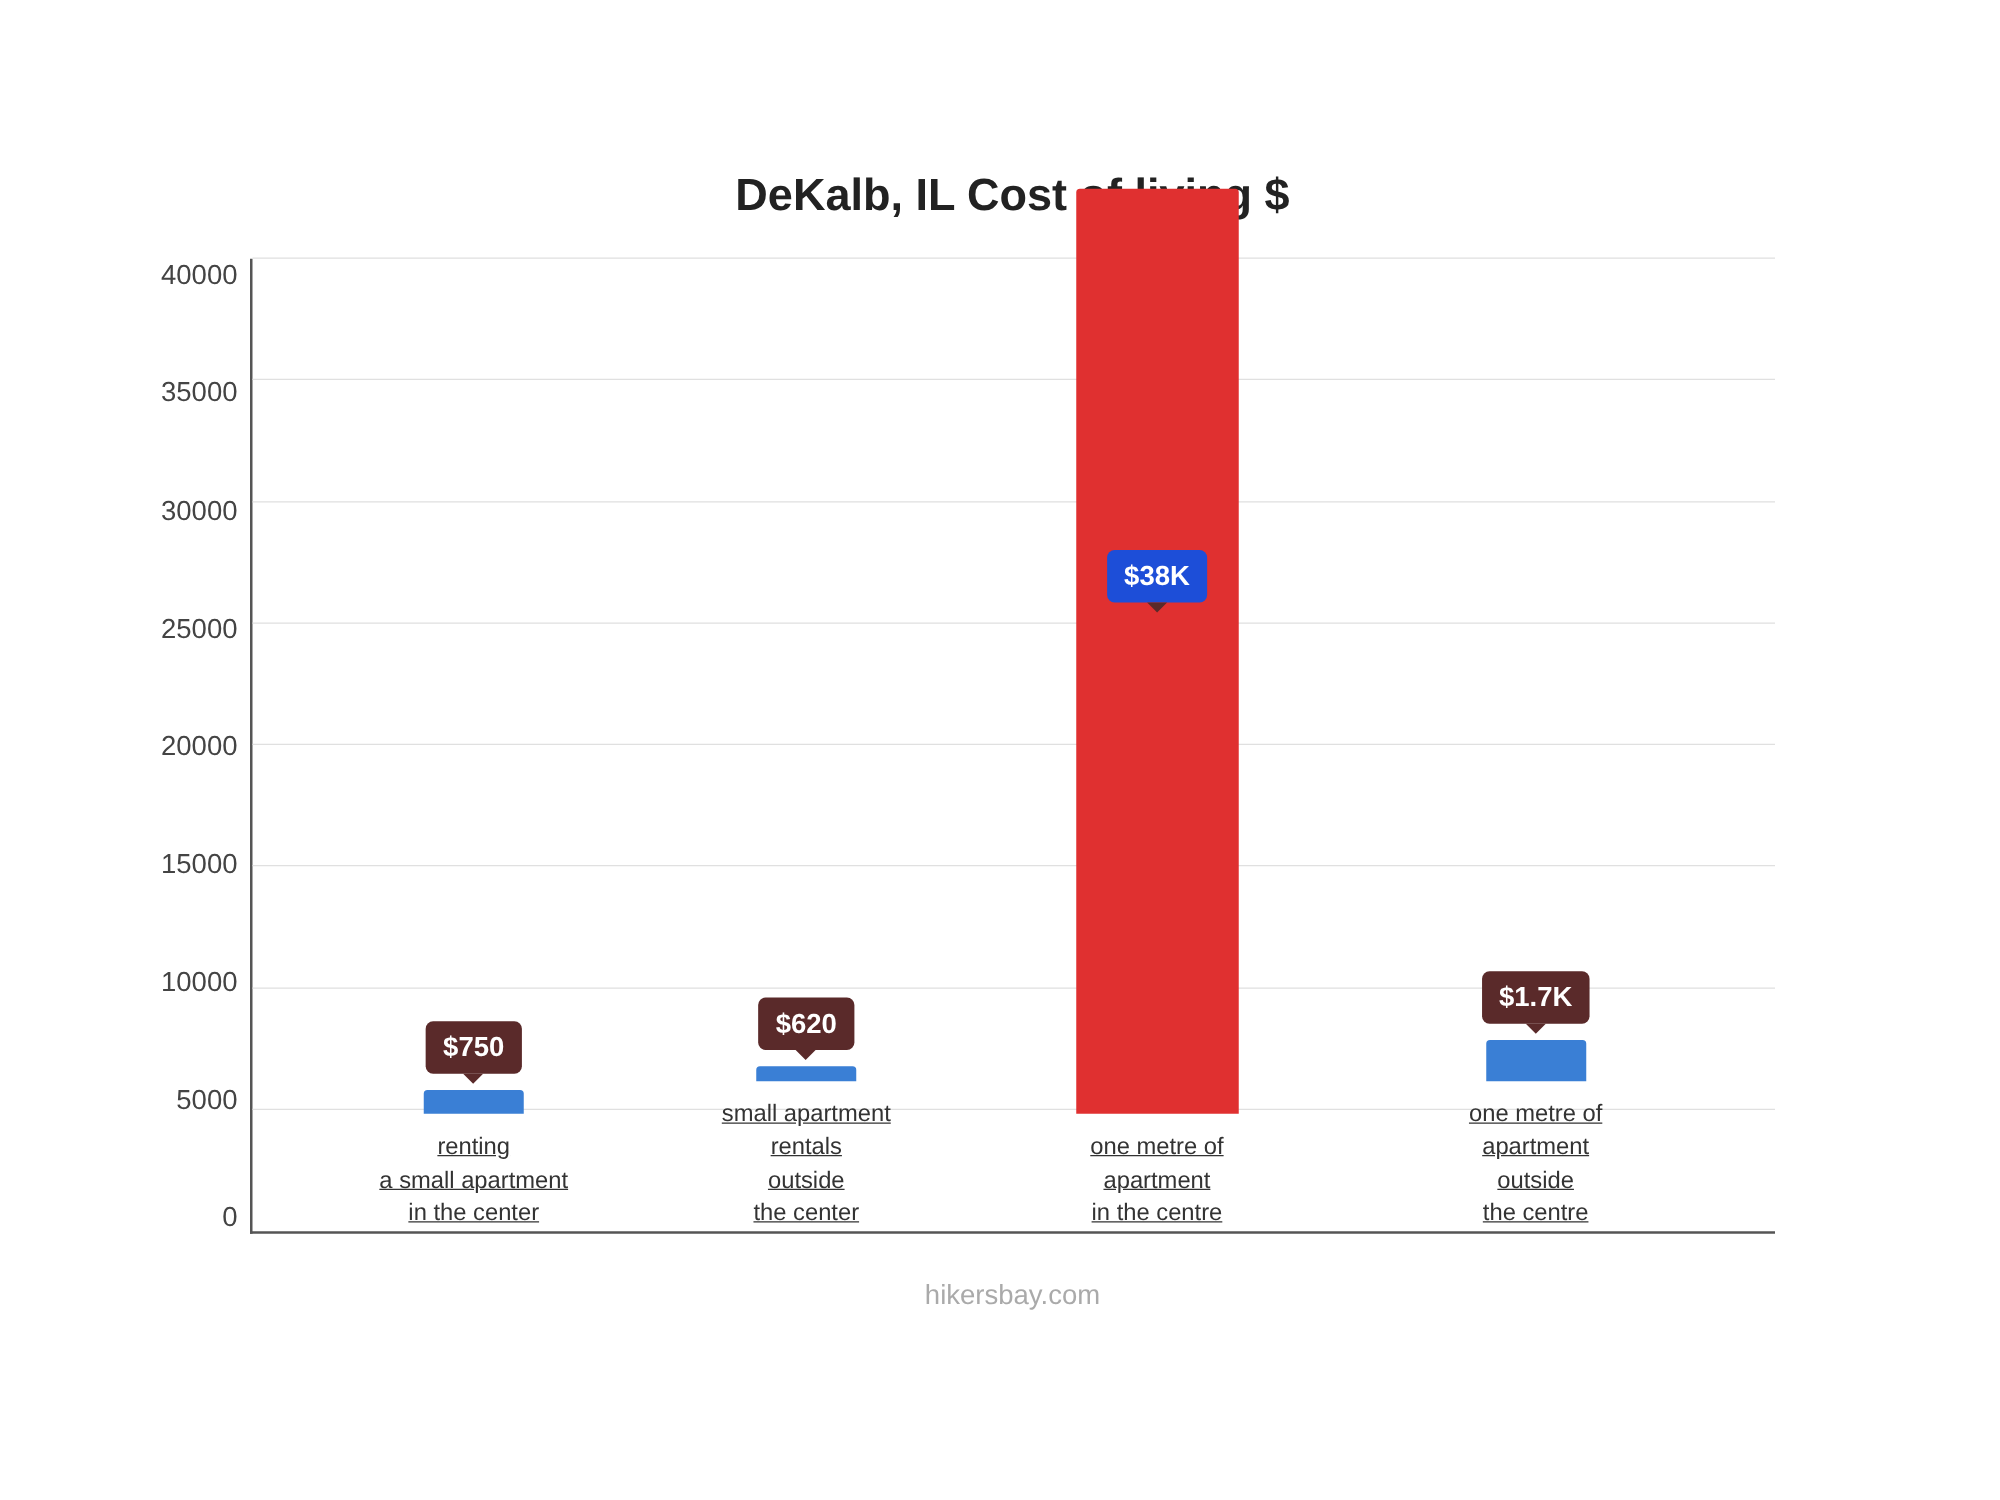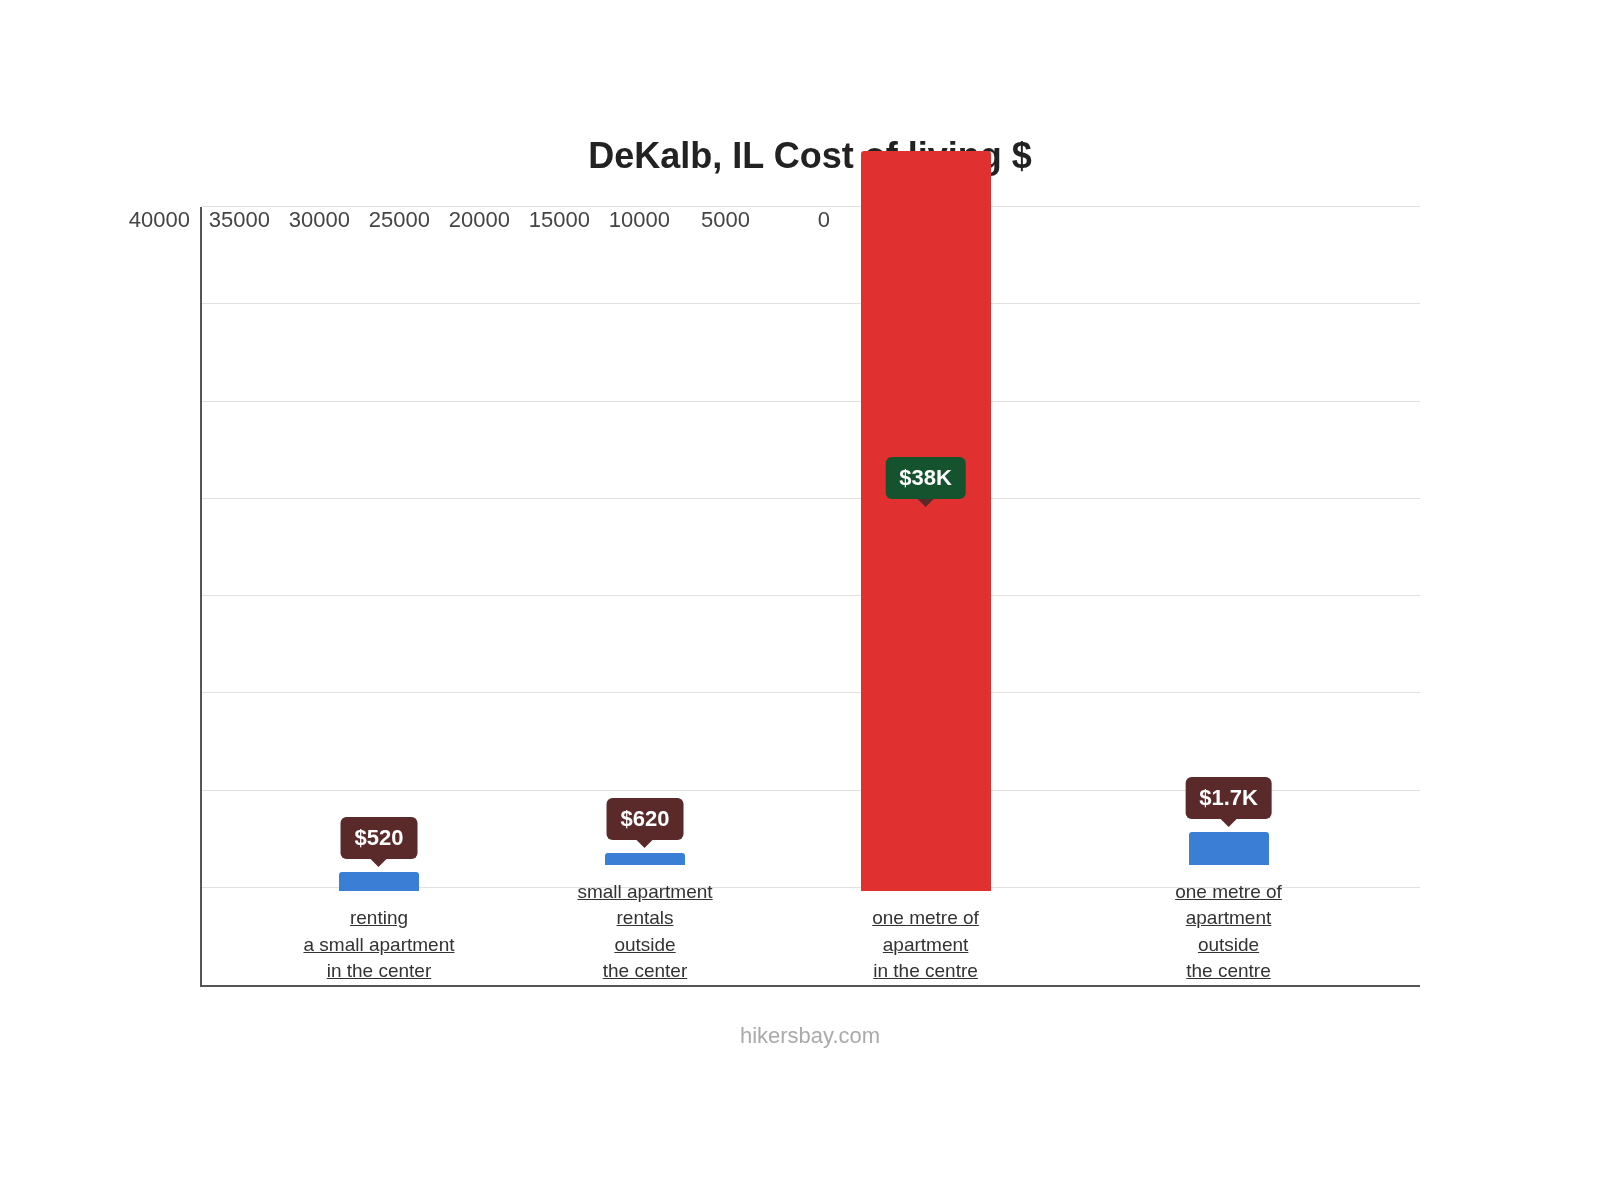--- a/index.html
+++ b/index.html
@@ -32,21 +32,21 @@
       height: 780px;
       border-left: 2px solid #555;
       border-bottom: 2px solid #555;
     }
     .y-axis-labels {
       position: absolute;
       left: -90px;
       top: 0;
       height: 100%;
       display: flex;
-      flex-direction: row;
+      flex-direction: column;
       justify-content: space-between;
     }
     .y-label {
       font-size: 22px;
       color: #444;
       text-align: right;
       width: 80px;
     }
     .grid-lines {
       position: absolute;
@@ -156,37 +156,37 @@
         <div class="grid-line" style="bottom: 62.5%;"></div>
         <div class="grid-line" style="bottom: 75%;"></div>
         <div class="grid-line" style="bottom: 87.5%;"></div>
         <div class="grid-line" style="bottom: 100%;"></div>
       </div>
 
       <div class="bars-area">
 
         <div class="bar-group">
           <div class="bar-wrapper">
-            <div class="bar-tooltip">$520</div>
+            <div class="bar-tooltip">$750</div>
             <div class="bar bar-blue" style="height: 19px;"></div>
           </div>
           <div class="bar-label">renting<br>a small apartment<br>in the center</div>
         </div>
 
         <div class="bar-group">
           <div class="bar-wrapper">
             <div class="bar-tooltip">$620</div>
             <div class="bar bar-blue" style="height: 12px;"></div>
           </div>
           <div class="bar-label">small apartment<br>rentals<br>outside<br>the center</div>
         </div>
 
         <div class="bar-group">
           <div class="bar-wrapper">
-            <div class="bar-tooltip" style="top: 306px; background: #14532d;">$38K</div>
+            <div class="bar-tooltip" style="top: 289px; background: #1d4ed8;">$38K</div>
             <div class="bar bar-red" style="height: 740px; width: 130px;"></div>
           </div>
           <div class="bar-label">one metre of apartment<br>in the centre</div>
         </div>
 
         <div class="bar-group">
           <div class="bar-wrapper">
             <div class="bar-tooltip">$1.7K</div>
             <div class="bar bar-blue" style="height: 33px;"></div>
           </div>

